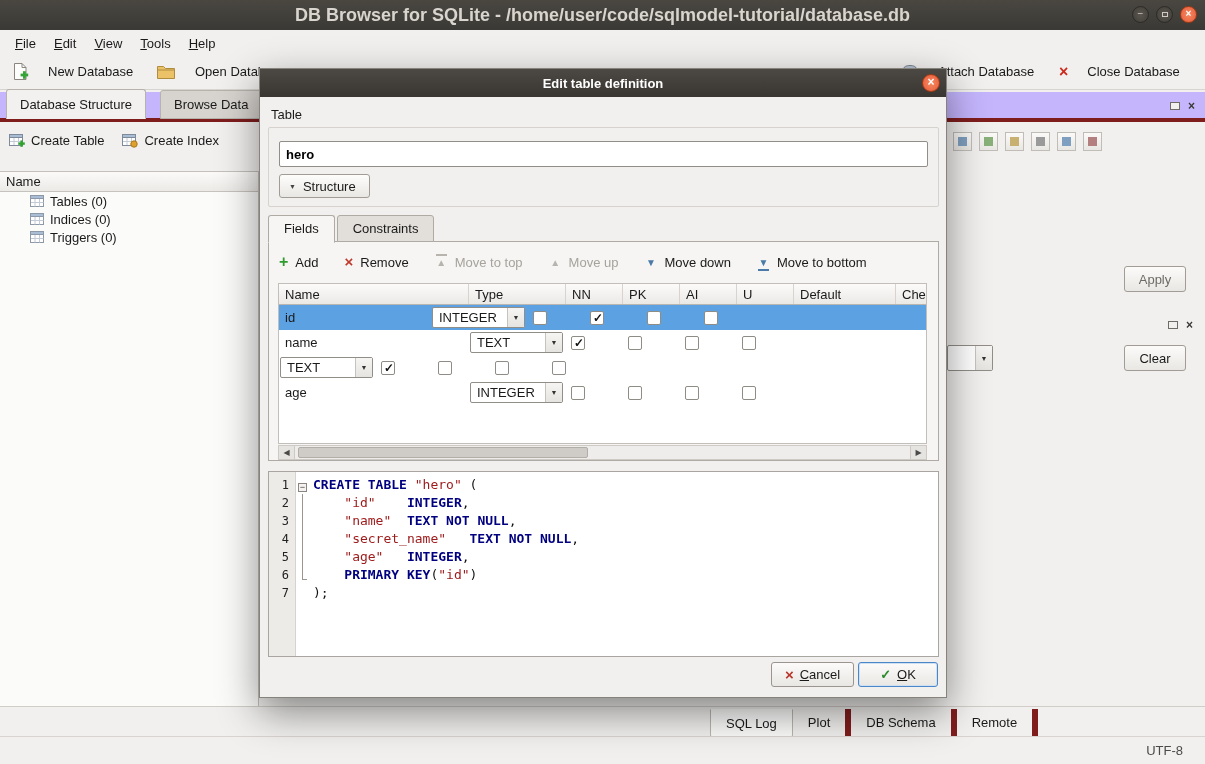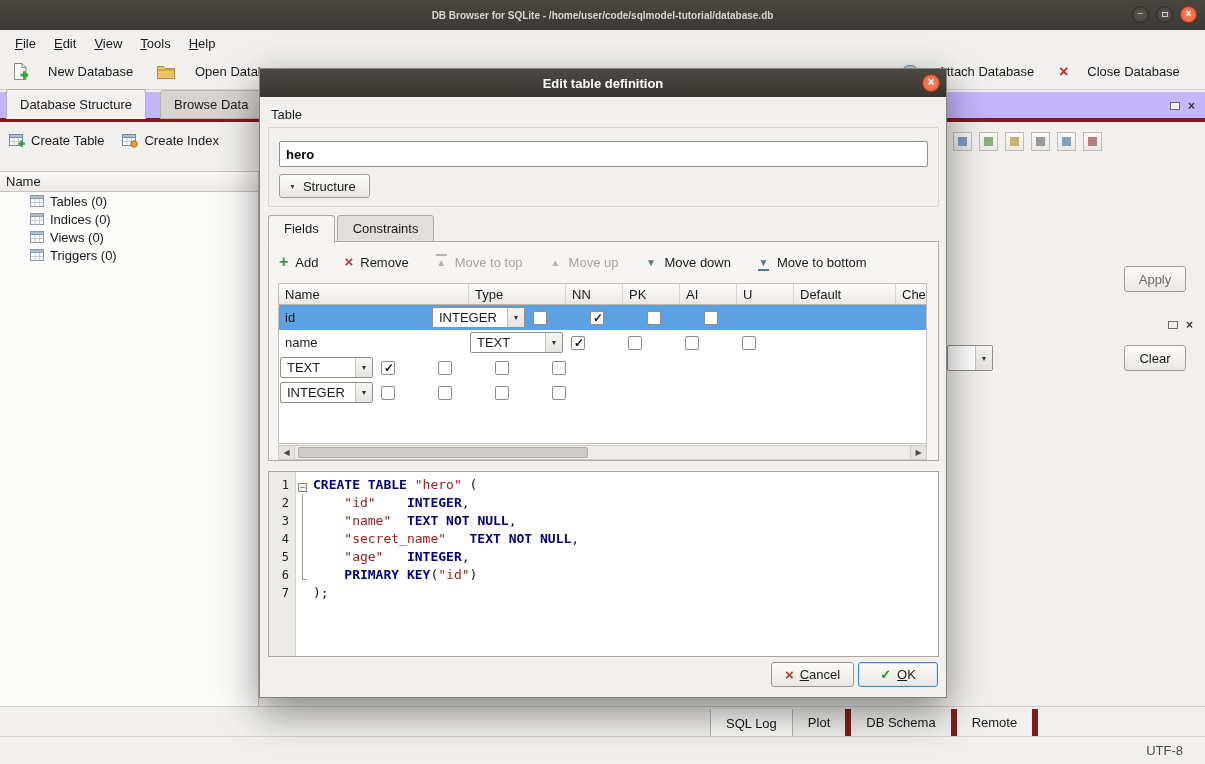--- a/index.html
+++ b/index.html
@@ -3,21 +3,21 @@
 <meta charset="utf-8">
 <style>
   *{margin:0;padding:0;box-sizing:border-box}
   html,body{width:1205px;height:764px;overflow:hidden}
   body{font-family:"Liberation Sans",sans-serif;font-size:13px;color:#1a1a1a;background:#8c8884}
   .app{position:absolute;left:0;top:0;width:1205px;height:764px;background:#f1f0ee}
 
   
   .titlebar{position:absolute;left:0;top:0;width:100%;height:30px;
     background:linear-gradient(#4a4741,var(--c-titlebar,#3b3935));display:flex;align-items:center;justify-content:center}
-  .titlebar-text{color:#d9d5ce;font-weight:bold;font-size:10px}
+  .titlebar-text{color:#d9d5ce;font-weight:bold;font-size:18px}
   .win-controls{position:absolute;right:8px;top:6px;display:flex;gap:7px}
   .win-btn{width:17px;height:17px;border-radius:50%;background:radial-gradient(#5a564f,#403d38);
     border:1px solid #2c2a26;color:#cfcbc4;font-size:10px;line-height:14px;text-align:center;cursor:default}
   .win-btn.close{background:radial-gradient(#f48b60,var(--c-close,#e8593c));border-color:#a33a12;color:#fff;font-weight:bold}
   .win-btn .sq{display:inline-block;width:6px;height:5px;border:1px solid #cfcbc4;margin-top:5px}
 
   
   .menubar{position:absolute;top:30px;left:0;width:100%;height:24px;background:#f1f0ee;display:flex;align-items:flex-end;padding-left:6px}
   .menu-item{padding:3px 9px}
   .menu-item u{text-decoration:underline}
@@ -278,32 +278,20 @@
         <div class="tree-item">
           <span>
             <svg width="14" height="12" viewBox="0 0 14 12">
               <rect x="0.5" y="0.5" width="13" height="11" fill="#fff" stroke="#8d99a8"></rect>
               <rect x="0.5" y="0.5" width="13" height="3" fill="#a9bed4" stroke="#8d99a8"></rect>
               <line x1="5" y1="4" x2="5" y2="11.5" stroke="#c2cbd6"></line>
               <line x1="9.5" y1="4" x2="9.5" y2="11.5" stroke="#c2cbd6"></line>
               <line x1="1" y1="7.5" x2="13.5" y2="7.5" stroke="#c2cbd6"></line>
             </svg>
           </span>
-          <span>Views (0)</span>
-        </div>
-        <div class="tree-item">
-          <span>
-            <svg width="14" height="12" viewBox="0 0 14 12">
-              <rect x="0.5" y="0.5" width="13" height="11" fill="#fff" stroke="#8d99a8"></rect>
-              <rect x="0.5" y="0.5" width="13" height="3" fill="#a9bed4" stroke="#8d99a8"></rect>
-              <line x1="5" y1="4" x2="5" y2="11.5" stroke="#c2cbd6"></line>
-              <line x1="9.5" y1="4" x2="9.5" y2="11.5" stroke="#c2cbd6"></line>
-              <line x1="1" y1="7.5" x2="13.5" y2="7.5" stroke="#c2cbd6"></line>
-            </svg>
-          </span>
           <span>Triggers (0)</span>
         </div>
       </div>
   </div>
 
   <div class="right-dock">
     <div class="rd-toolbar">
       <span class="rd-ic">
           <i style="background:#7f9fc0"></i>
         </span>
@@ -468,20 +456,21 @@
               <div class="gc gc-check" style="width: 57px;">
                 <span class="checkbox"></span>
               </div>
               <div class="gc gc-check" style="width: 57px;">
                 <span class="checkbox"></span>
               </div>
               <div class="gc" style="width: 102px;"></div>
               <div class="gc" style="width: 60px;"></div>
             </div>
             <div class="grid-row">
+              <div class="gc gc-name" style="width: 190px;">age</div>
               <div class="gc gc-type" style="width: 97px;">
                 <div class="type-combo">
                   <span>INTEGER</span>
                   <span class="cb-arrow">▼</span>
                 </div>
               </div>
               <div class="gc gc-check" style="width: 57px;">
                 <span class="checkbox"></span>
               </div>
               <div class="gc gc-check" style="width: 57px;">

